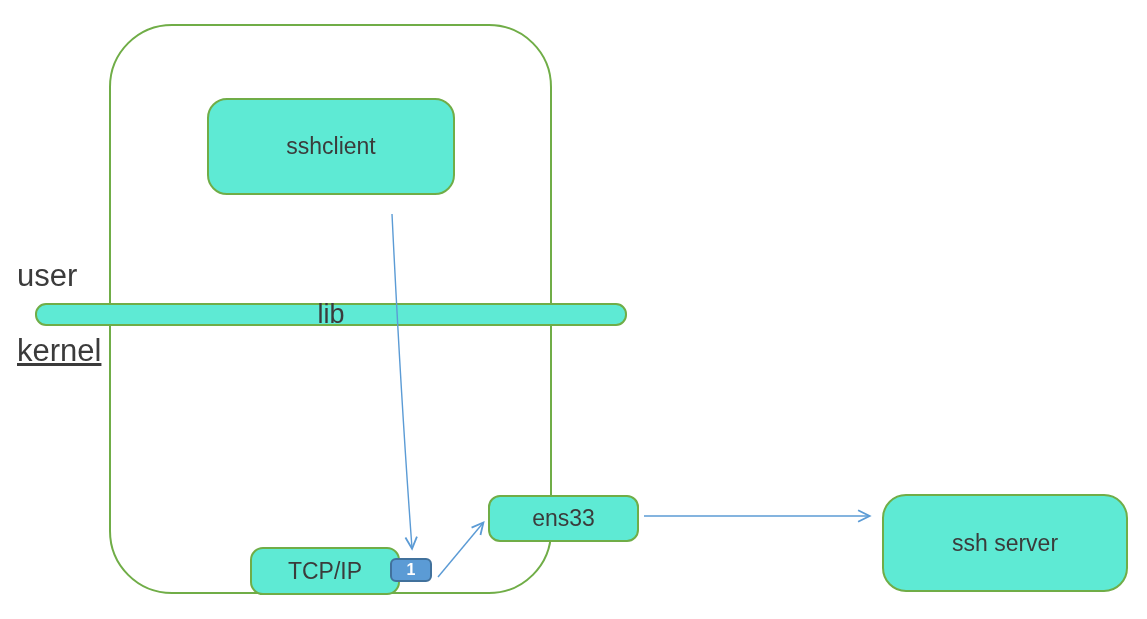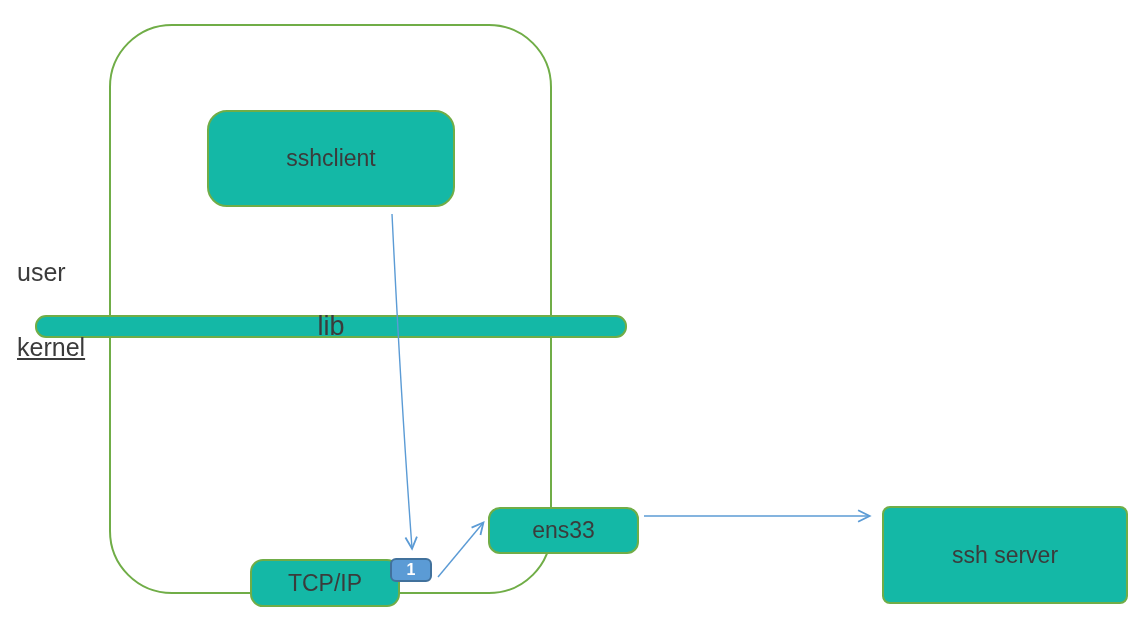--- a/index.html
+++ b/index.html
@@ -25,48 +25,47 @@
     position: absolute;
     left: 0; top: 0;
     width: 1147px; height: 619px;
     pointer-events: none;
   }
   .layer.base   { z-index: 1; }
   .layer.arrows { z-index: 5; }
 
   .node {
     position: absolute;
-    background: #14b8a6;
+    background: #5eead4;
     border: 2px solid var(--green);
     display: flex;
     align-items: center;
     justify-content: center;
     font-size: 23px;
     color: var(--text);
     z-index: 3;
     white-space: nowrap;
-    margin-top: 12px;
   }
 
   .node.sshclient  { left: 207px; top:  98px; width: 248px; height: 97px; border-radius: 20px; }
   .node.tcpip      { left: 250px; top: 547px; width: 150px; height: 48px; border-radius: 13px; justify-content: center; }
   .node.ens33      { left: 488px; top: 495px; width: 151px; height: 47px; border-radius: 12px; }
-  .node.sshserver  { left: 882px; top: 494px; width: 246px; height: 98px; border-radius: 8px; }
+  .node.sshserver  { left: 882px; top: 494px; width: 246px; height: 98px; border-radius: 24px; }
 
   .node.libbar {
     left: 35px; top: 303px;
     width: 592px; height: 23px;
     border-radius: 11px;
     font-size: 27px;
     overflow: visible;
   }
 
   .freelabel {
     position: absolute;
-    font-size: 25px;
+    font-size: 31px;
     color: var(--text);
     z-index: 4;
     white-space: nowrap;
   }
   .freelabel.user   { left: 17px; top: 258px; }
   .freelabel.kernel { left: 17px; top: 333px; text-decoration: underline; }
 
   .badge {
     position: absolute;
     left: 390px; top: 558px;

